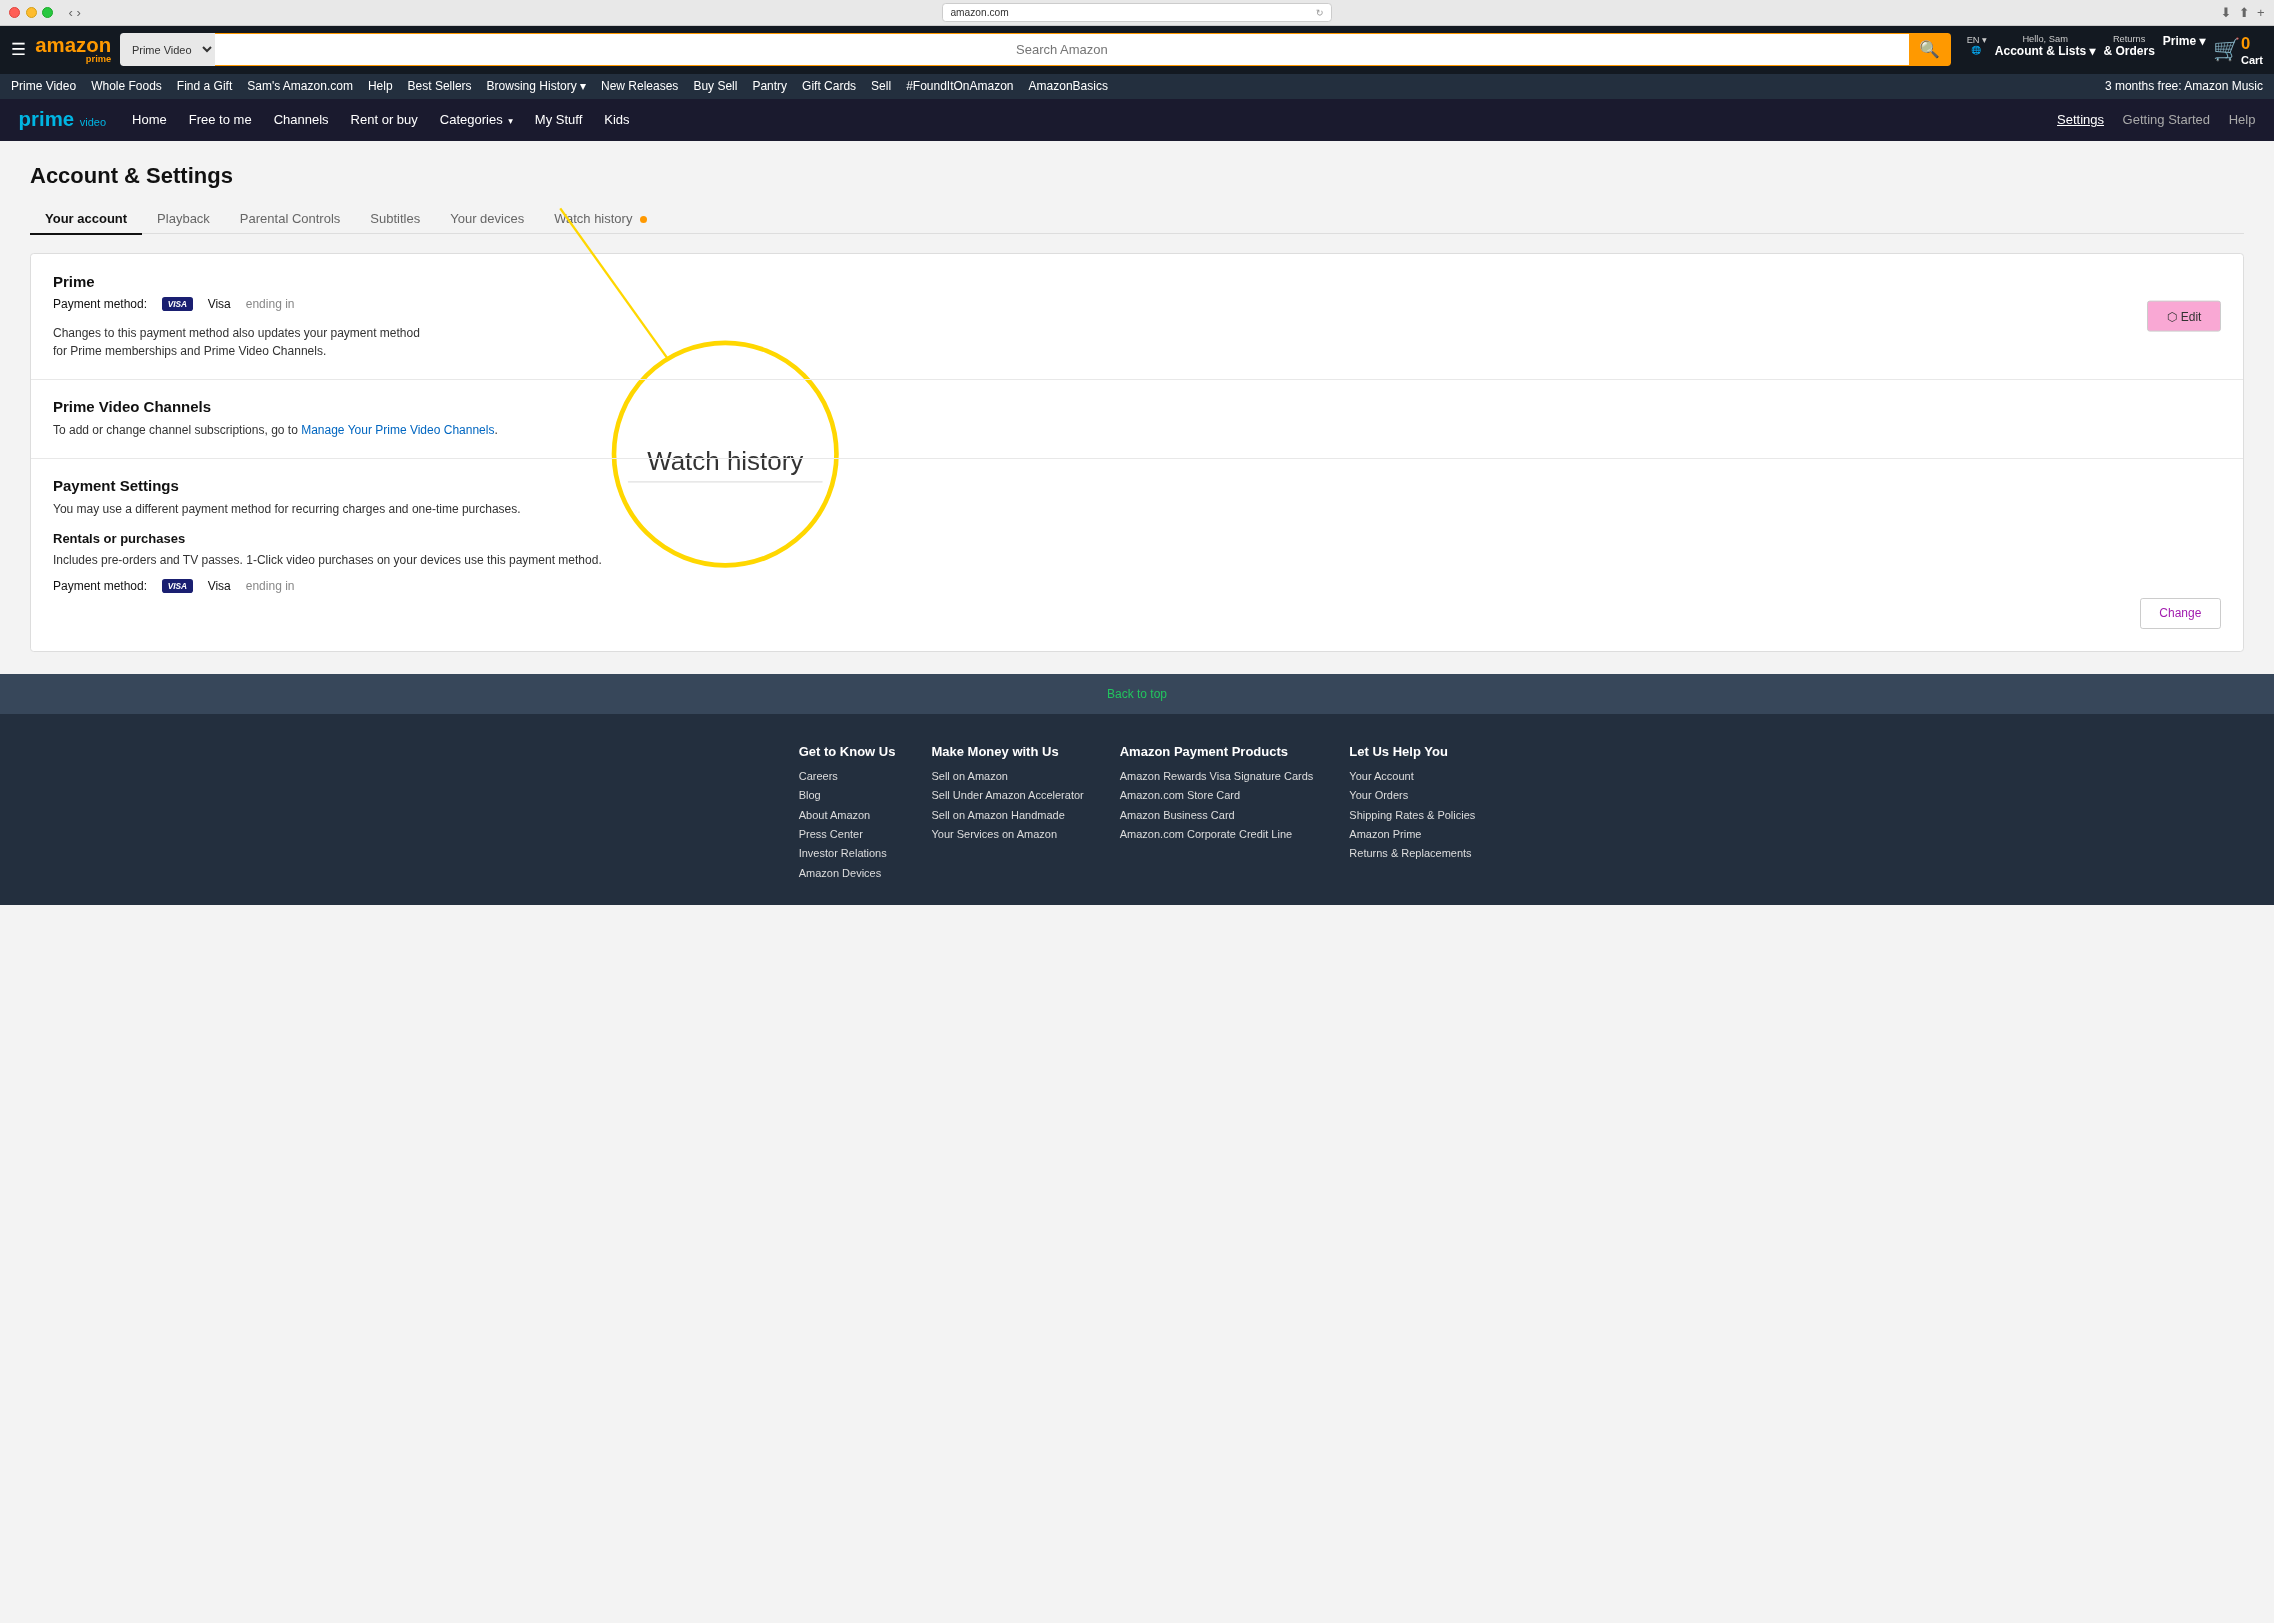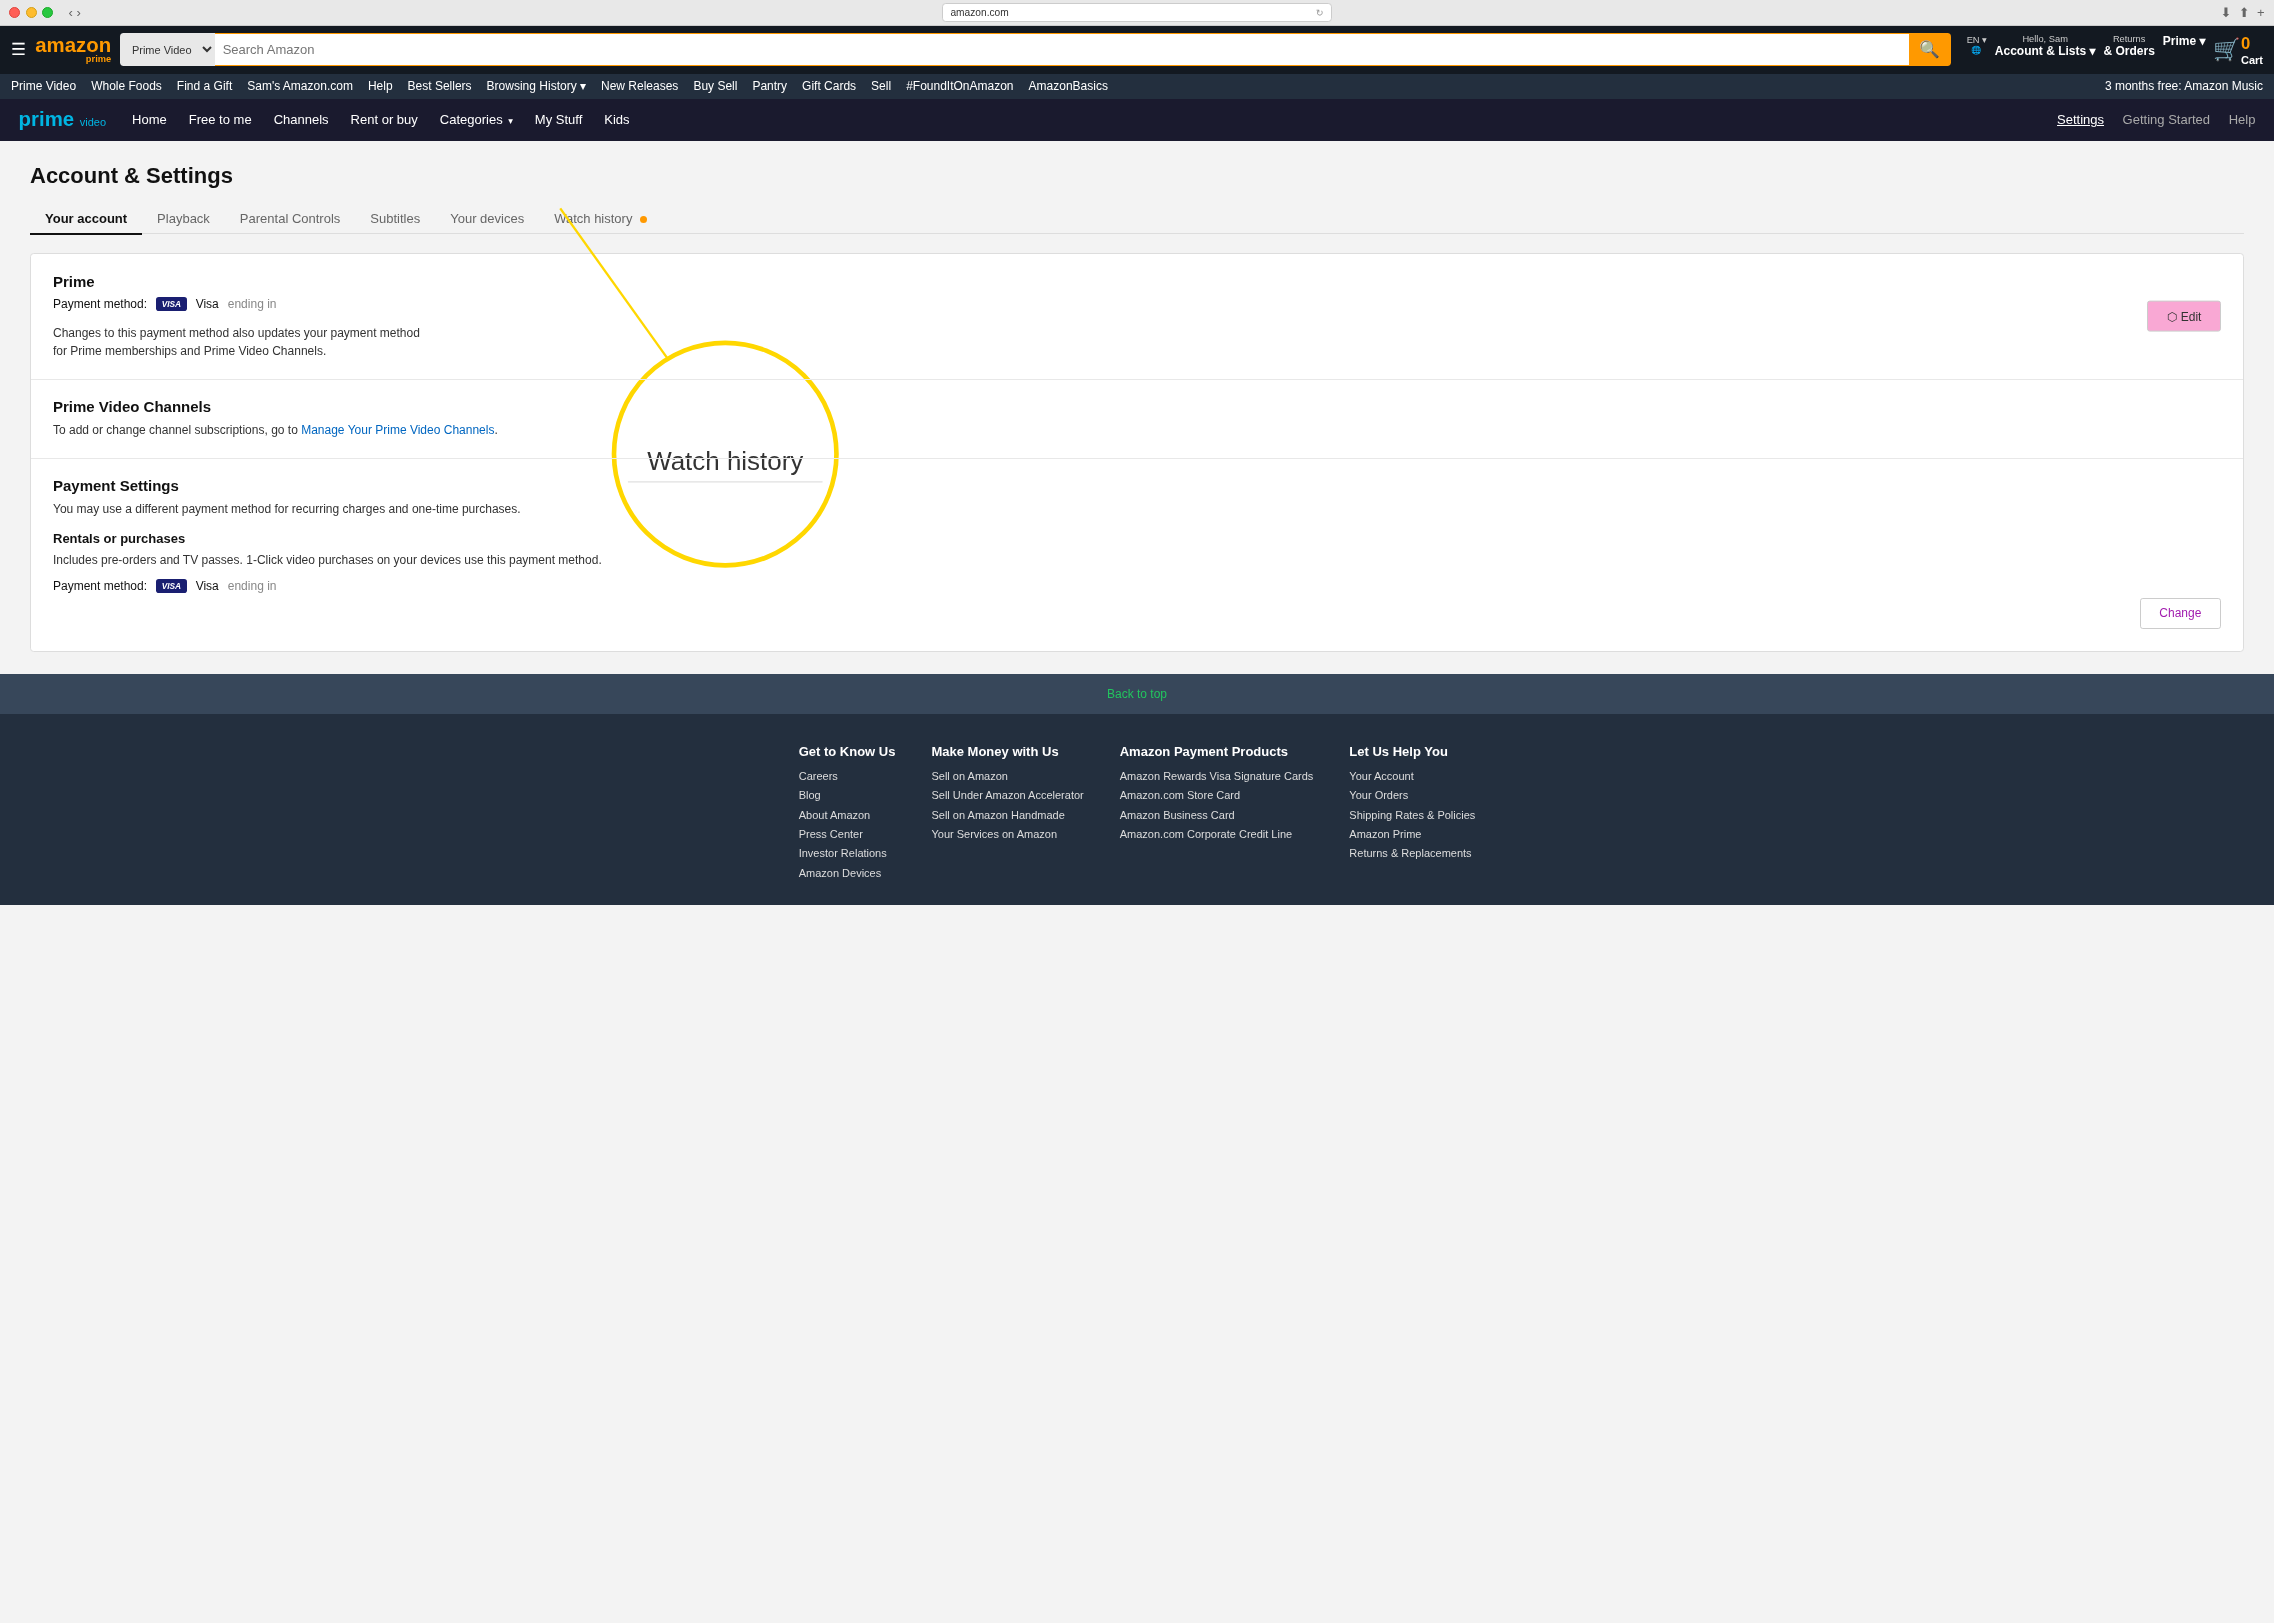--- a/index.html
+++ b/index.html
@@ -44,21 +44,21 @@
     .amz-logo small { font-size: 9.3px; color: #ff9900; display: block; text-align: right; }
     .amz-search-bar {
       flex: 1; display: flex; height: 33px;
     }
     .amz-search-select {
       background: #e8e8e8; border: none; border-radius: 3.7px 0 0 3.7px;
       padding: 0 7.4px; font-size: 11px; color: #333; cursor: pointer;
     }
     .amz-search-input {
       flex: 1; border: none; border-top: 1.9px solid #ff9900; border-bottom: 1.9px solid #ff9900;
-      padding: 0 7.4px; font-size: 13px; outline: none;
+      padding: 0 7.4px; font-size: 13px; outline: none; text-align: center;
     }
     .amz-search-btn {
       background: #ff9900; border: none; border-radius: 0 3.7px 3.7px 0;
       padding: 0 11px; cursor: pointer; font-size: 16.7px;
     }
     .amz-right-nav { display: flex; align-items: flex-start; gap: 8px; margin-left: 6px; }
     .amz-right-nav .nav-item { color: white; font-size: 11px; text-align: center; cursor: pointer; }
     .amz-right-nav .nav-item .top { font-size: 9.3px; color: #ccc; }
     .amz-right-nav .nav-item .bottom { font-weight: bold; font-size: 12px; }
     .amz-cart { display: flex; align-items: center; color: white; cursor: pointer; }
@@ -146,21 +146,21 @@
     }
     .settings-section {
       padding: 18.6px 22px;
       border-bottom: 0.9px solid #e8e8e8;
       position: relative;
     }
     .settings-section:last-child { border-bottom: none; }
     .section-title { font-size: 15px; font-weight: bold; color: #111; margin-bottom: 5.6px; }
     .section-text { font-size: 12px; color: #333; line-height: 1.5; }
     .section-text.muted { color: #888; }
-    .payment-method { display: flex; align-items: center; gap: 9px; font-size: 12px; margin-top: 3.7px; text-align: right; }
+    .payment-method { display: flex; align-items: center; gap: 15px; font-size: 12px; margin-top: 3.7px; text-align: right; }
     .visa-badge {
       background: #1a1f71; color: white; font-size: 8.3px; font-weight: bold;
       padding: 1.9px 5.6px; border-radius: 2.8px; font-style: italic;
     }
     .edit-btn {
       position: absolute; right: 22px; top: 50%; transform: translateY(-50%);
       border: 0.9px solid #ccc; background: #f9a8d4; padding: 7.4px 18.6px;
       font-size: 12px; cursor: pointer; border-radius: 2.8px; color: #333;
     }
     .change-btn {

